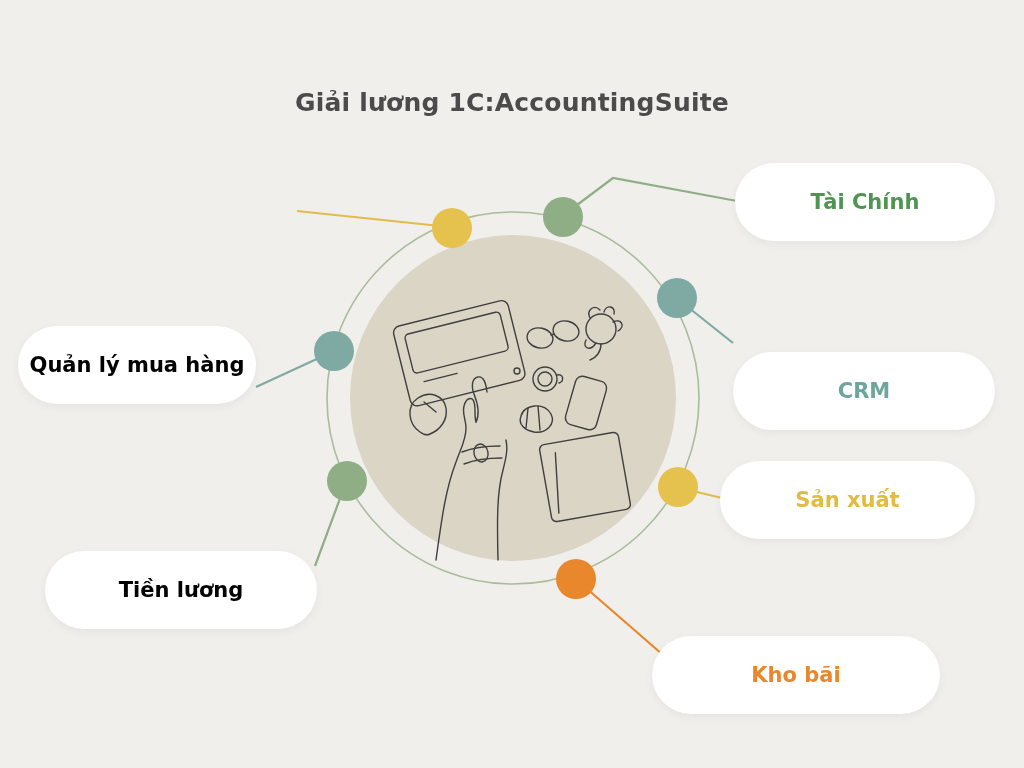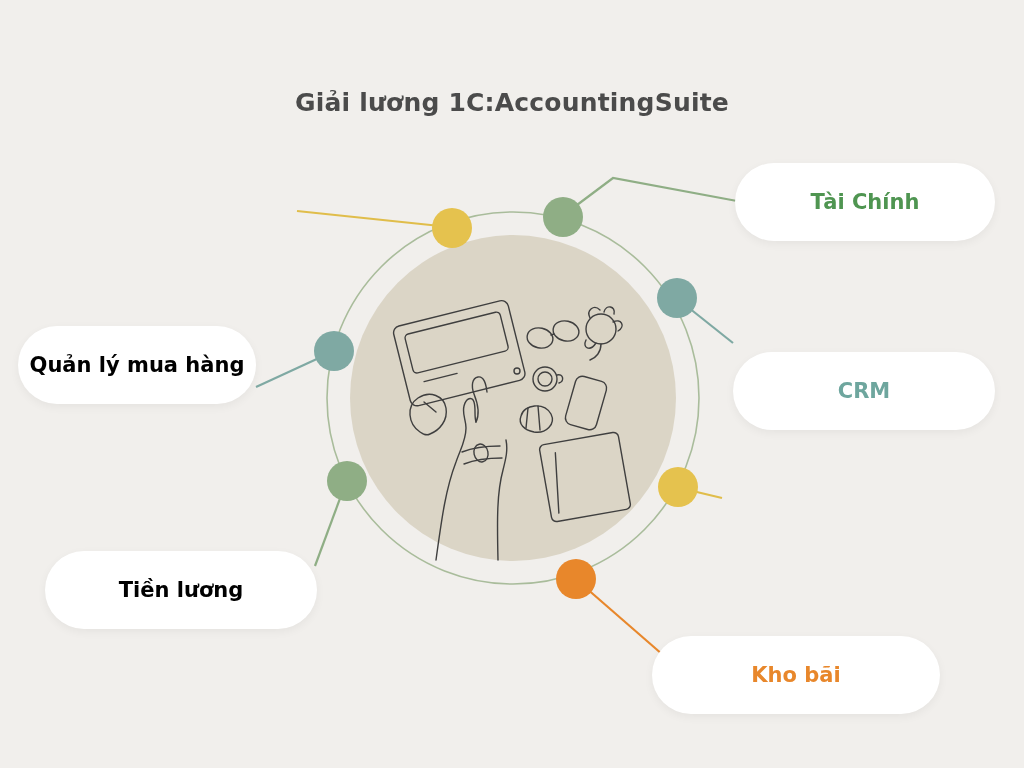--- a/index.html
+++ b/index.html
@@ -143,20 +143,23 @@
 
   <div class="card card-2">
     <span>Tài Chính</span>
   </div>
   <div class="card card-3">
     <span>CRM</span>
   </div>
   <div class="card card-4">
     <span>Quản lý mua hàng</span>
   </div>
+  <div class="card card-5">
+    <span>Sản xuất</span>
+  </div>
   <div class="card card-6">
     <span>Tiền lương</span>
   </div>
   <div class="card card-7">
     <span>Kho bãi</span>
   </div>
 
 </div>
 
 </body></html>

